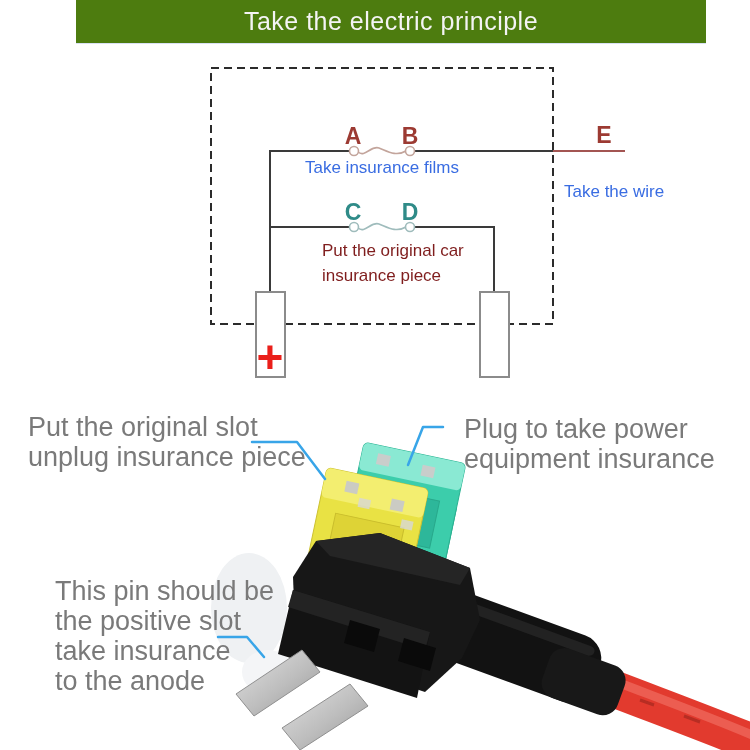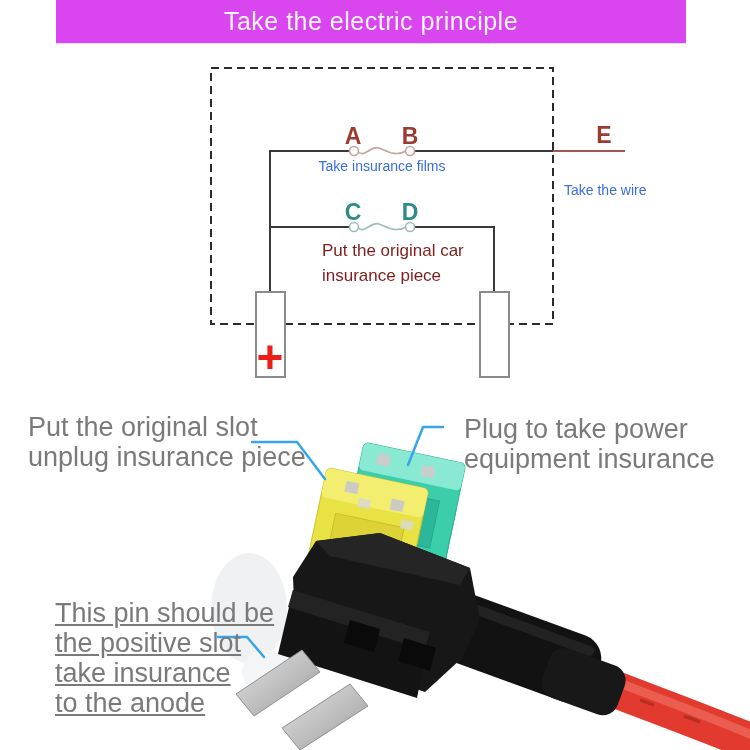--- a/index.html
+++ b/index.html
@@ -1,25 +1,25 @@
 <!DOCTYPE html>
 <html><head>
 <meta charset="utf-8">
 <style>
   html,body{margin:0;padding:0;background:#ffffff;}
   .page{position:relative;width:750px;height:750px;background:#ffffff;overflow:hidden;
         font-family:"Liberation Sans", sans-serif;}
-  .banner{position:absolute;left:56px;top:0;width:630px;height:43px;background:#d946ef;
+  .banner{position:absolute;left:76px;top:0;width:630px;height:43px;background:#4d7c0f;
           display:flex;align-items:center;justify-content:center;border-bottom:1px solid #d9e0f5;}
   .banner span{color:#f4f4f4;font-size:25px;letter-spacing:.5px;}
   .art{position:absolute;left:0;top:0;width:750px;height:750px;}
   .node{position:absolute;width:26px;text-align:center;font-size:23px;font-weight:bold;}
   .node.red{color:#9c3a32;}
   .node.teal{color:#2f8b88;}
-  .lbl-blue{position:absolute;color:#3a6de2;font-size:14px;}
+  .lbl-blue{position:absolute;color:#3a6de2;font-size:17px;}
   .lbl-green{position:absolute;color:#7f1d1d;font-size:17px;line-height:25px;}
   .ann{position:absolute;color:#7a7a7a;font-size:27px;line-height:30px;}
   .plus{position:absolute;left:254px;top:334px;width:32px;line-height:46px;text-align:center;
         color:#ea1f1a;font-size:46px;font-weight:bold;}
 </style>
 </head>
 <body>
 
 <div class="page">
 
@@ -134,20 +134,20 @@
   <div class="plus">+</div>
 
   <div class="ann" style="left:28px;top:412px;">
     <div>Put the original slot</div>
     <div>unplug insurance piece</div>
   </div>
   <div class="ann" style="left:464px;top:402px;margin-top:12px;">
     <div>Plug to take power</div>
     <div>equipment insurance</div>
   </div>
-  <div class="ann" style="left:55px;top:598px;text-decoration:underline;">
+  <div class="ann" style="left:55px;top:576px;">
     <div>This pin should be</div>
     <div>the positive slot</div>
     <div>take insurance</div>
     <div>to the anode</div>
   </div>
 
 </div>
 
 </body></html>

